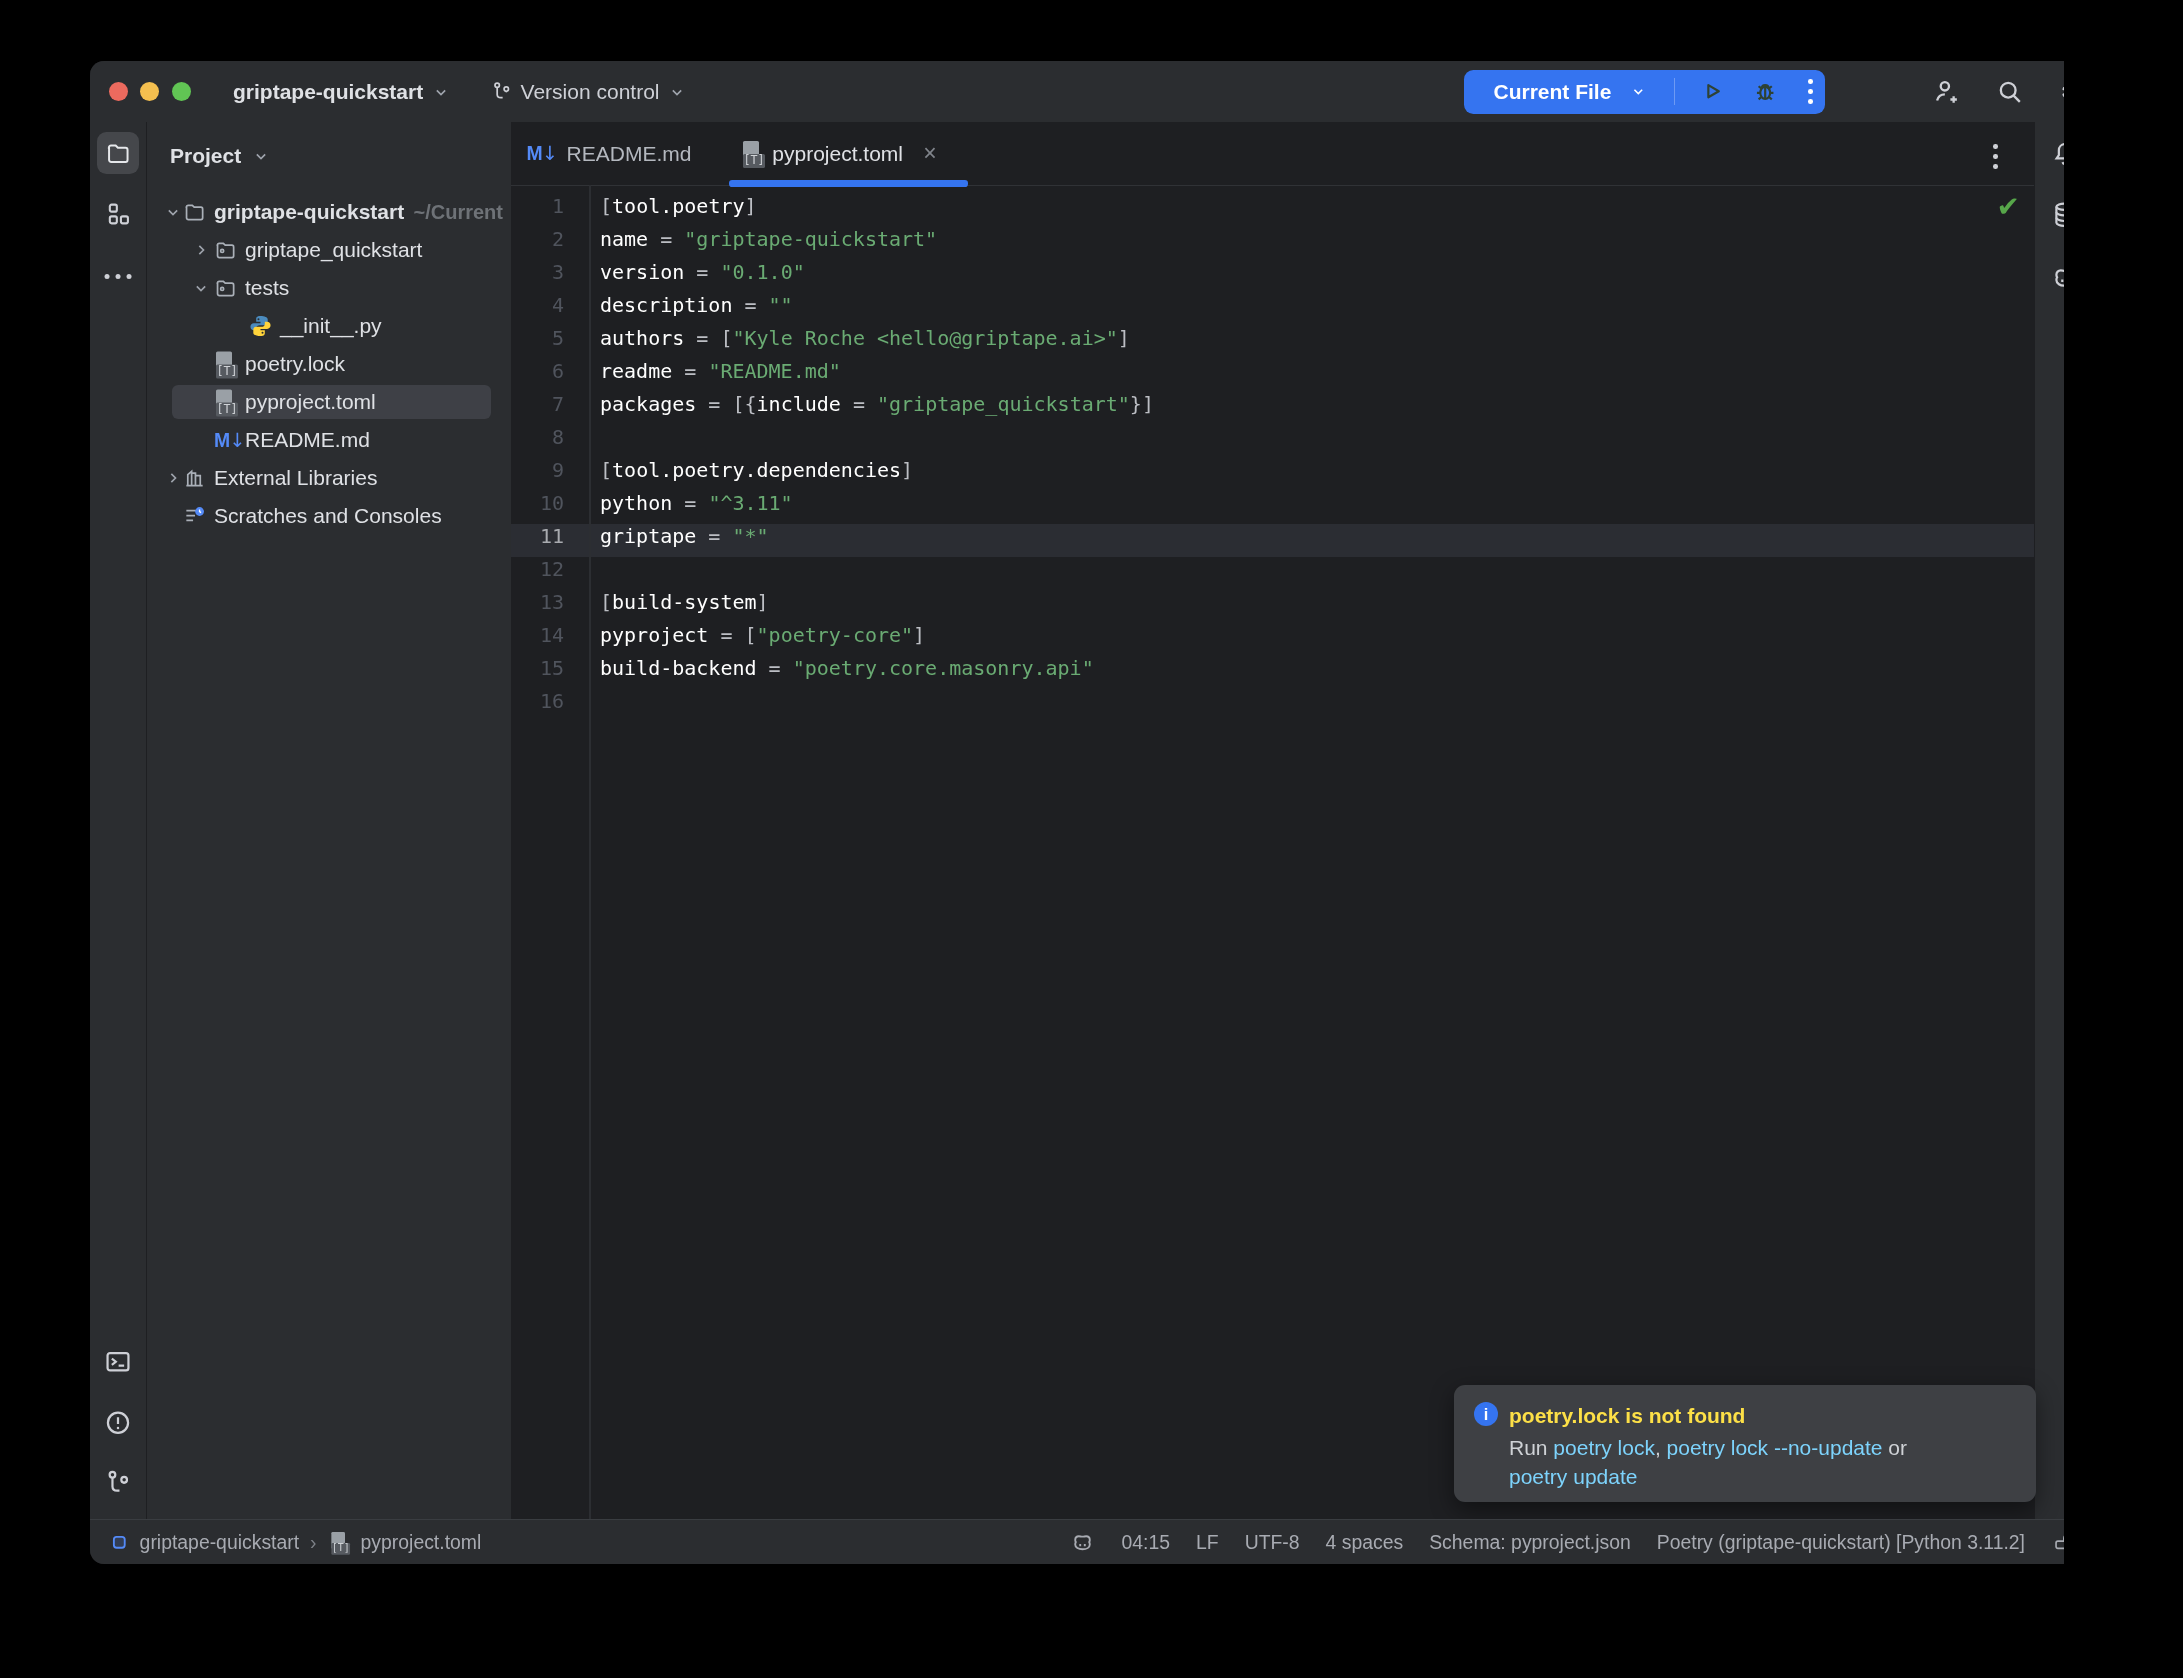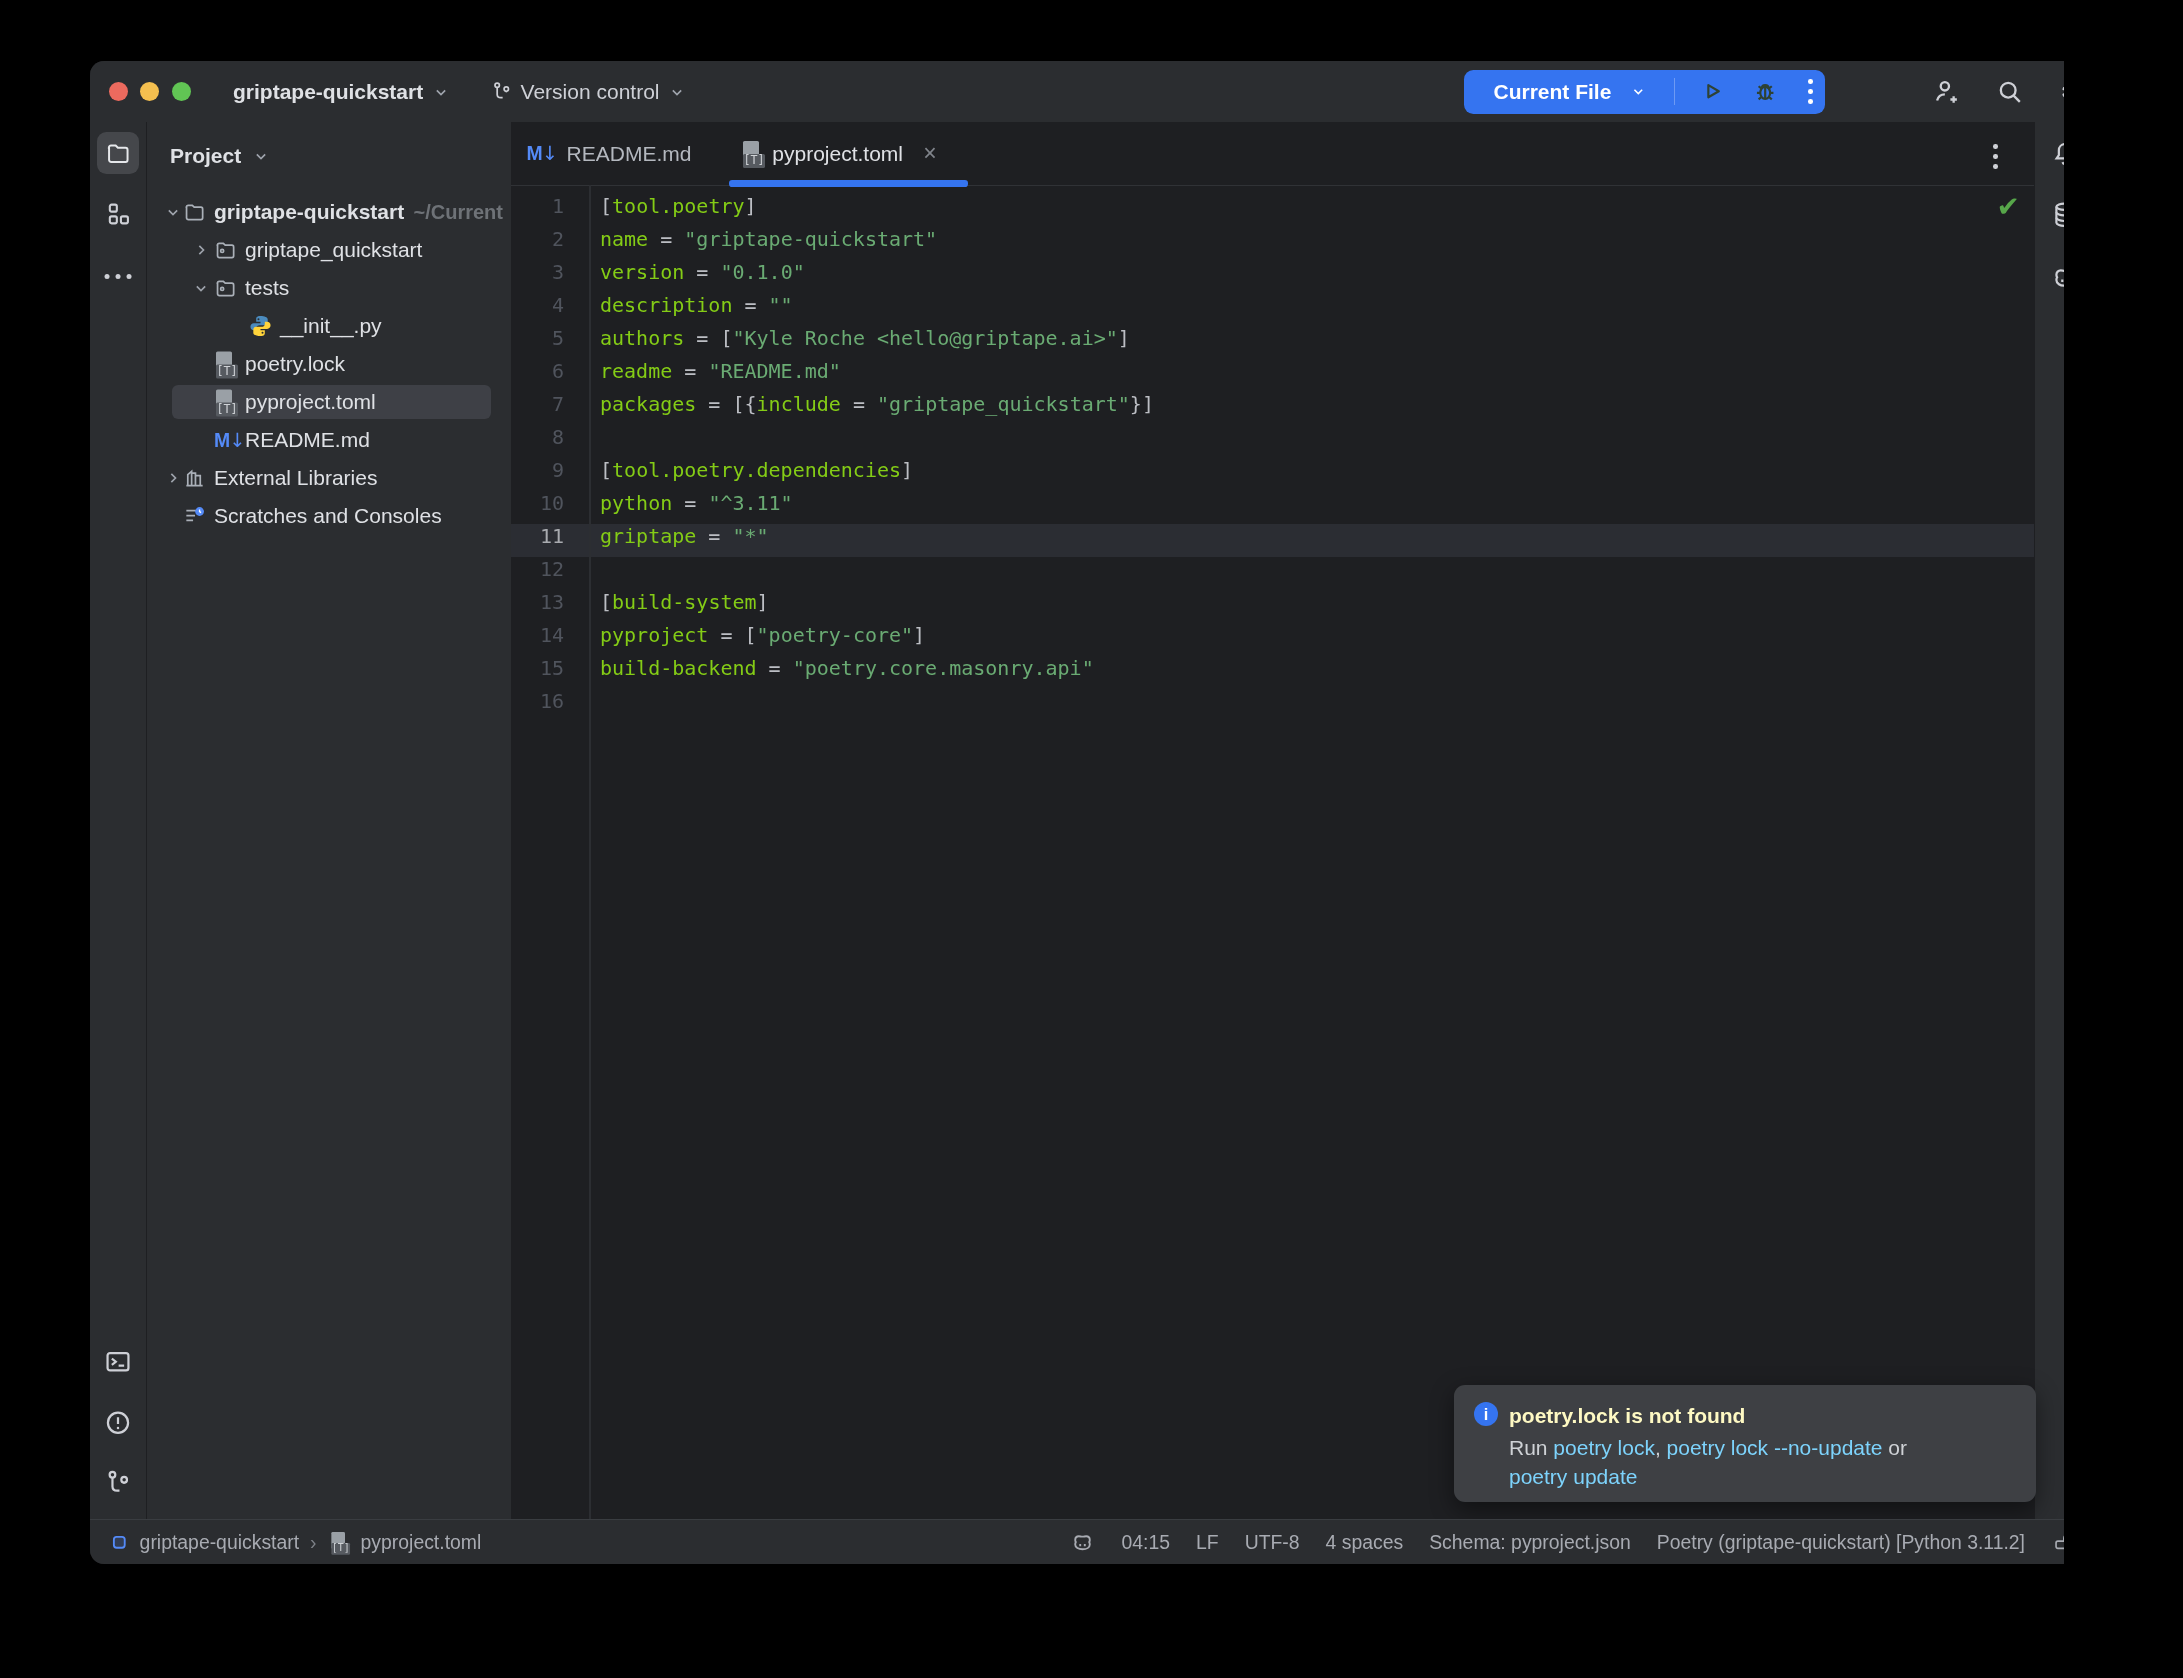--- a/index.html
+++ b/index.html
@@ -54,28 +54,28 @@
   .kebab{display:flex;flex-direction:column;gap:5.4px;}
   .kebab i{width:4.7px;height:4.7px;border-radius:50%;background:#ced0d6;}
   .codearea{position:absolute;left:0;top:63px;right:0;bottom:0;}
   .cur-line{position:absolute;left:0;right:0;top:339px;height:33px;background:#2b2d33;}
   .gutter-sep{position:absolute;left:78px;top:0;bottom:0;width:1.6px;background:#2c2e32;}
   .lines{position:absolute;left:0;top:4.7px;right:0;font-family:"DejaVu Sans Mono",monospace;font-size:20px;line-height:33px;}
   .cl{position:relative;height:33px;}
   .cl .n{position:absolute;left:0;width:53px;text-align:right;color:#50545d;}
   .cl.cur .n{color:#a9abb0;}
   .cl .t{position:absolute;left:89px;white-space:pre;}
-  .tk-k{color:#84cc16;} .tk-s{color:#6aab73;} .tk-p{color:#bcbec4;}
+  .tk-k{color:#ffffff;} .tk-s{color:#6aab73;} .tk-p{color:#bcbec4;}
   .insp-check{position:absolute;right:14px;top:4.7px;font-size:28px;color:#57a64a;font-family:"DejaVu Sans",sans-serif;}
   
   .notif{position:absolute;left:1364px;top:1324px;width:582px;height:117px;background:#3e4044;border-radius:11px;
          box-shadow:0 7.8px 23px rgba(0,0,0,.45);}
   .notif-icon{position:absolute;left:20px;top:17px;width:24px;height:24px;border-radius:50%;background:#3574f0;
               color:#fff;font-size:16.3px;font-weight:bold;display:flex;align-items:center;justify-content:center;}
-  .notif-title{position:absolute;left:55px;top:18.6px;font-size:21px;font-weight:bold;color:#fef9c3;}
+  .notif-title{position:absolute;left:55px;top:18.6px;font-size:21px;font-weight:bold;color:#fde047;}
   .notif-body{position:absolute;left:55px;top:48px;font-size:21px;line-height:29px;color:#cfd2d6;}
   .lnk{color:#7dd3fc;}
   
   .statusbar{position:absolute;left:0;bottom:0;right:0;height:44px;background:#2b2d30;border-top:0.8px solid #3a3d41;
              font-size:19.4px;color:#a8abb2;}
   .sb-left{position:absolute;left:20px;top:0;height:100%;display:flex;align-items:center;gap:11px;}
   .sb-right{position:absolute;right:22px;top:0;height:100%;display:flex;align-items:center;gap:26px;}
   .icon{display:inline-flex;align-items:center;justify-content:center;}
   
   .md-ic{font-weight:bold;color:#548af7;font-size:19.4px;letter-spacing:-0.8px;}

